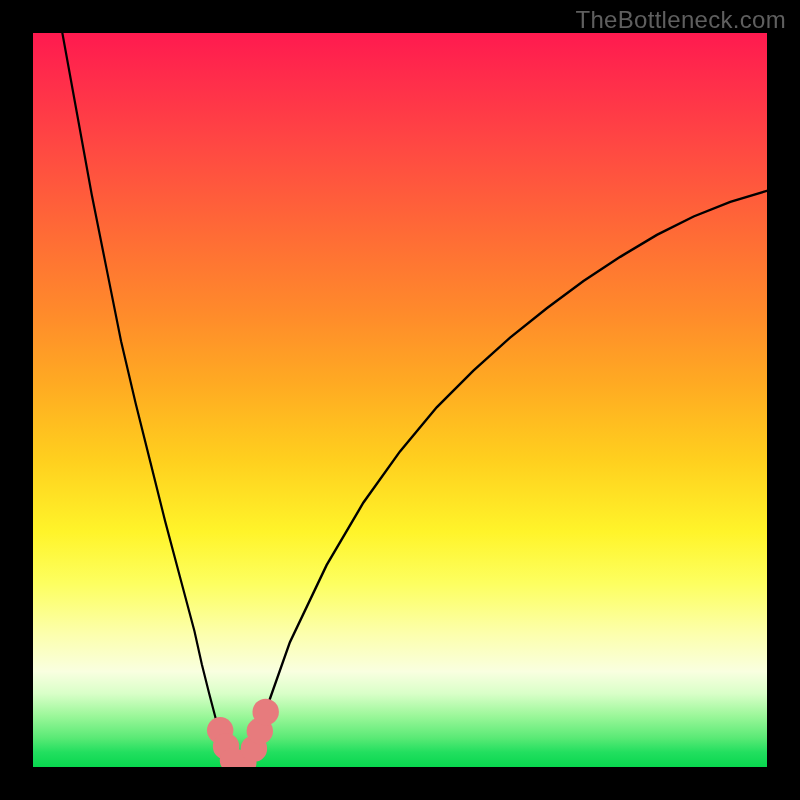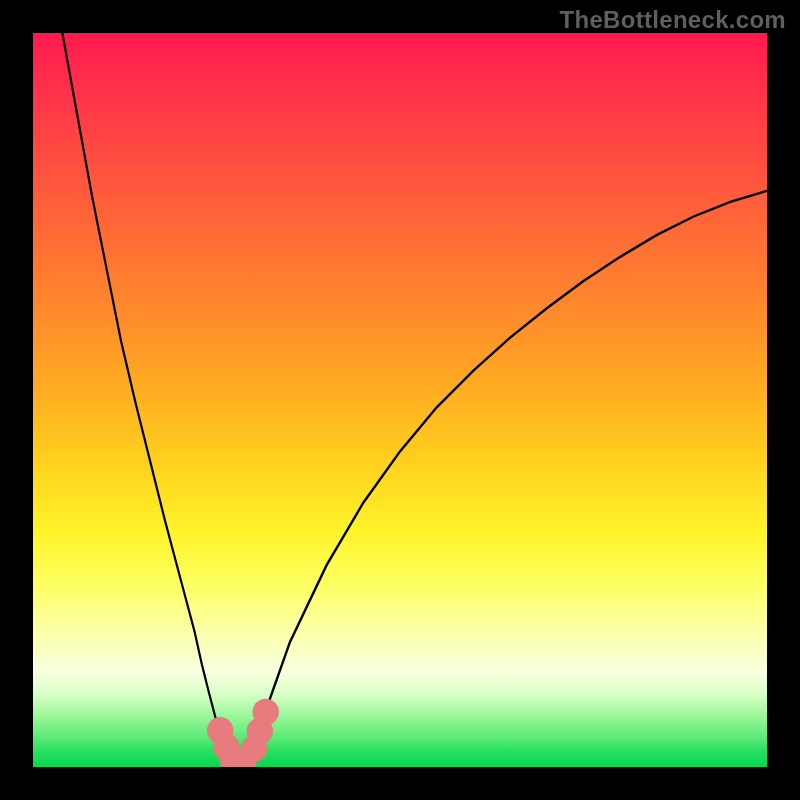--- a/index.html
+++ b/index.html
@@ -16,21 +16,21 @@
     width: 800px;
     height: 800px;
     background: #000;
   }
   .watermark {
     position: absolute;
     top: 6px;
     right: 14px;
     color: #5f5f5f;
     font-size: 24px;
-    font-weight: 700;
+    font-weight: 400;
     letter-spacing: 0.3px;
     z-index: 10;
   }
   .plot {
     position: absolute;
     left: 33px;
     top: 33px;
     width: 734px;
     height: 734px;
     overflow: hidden;

